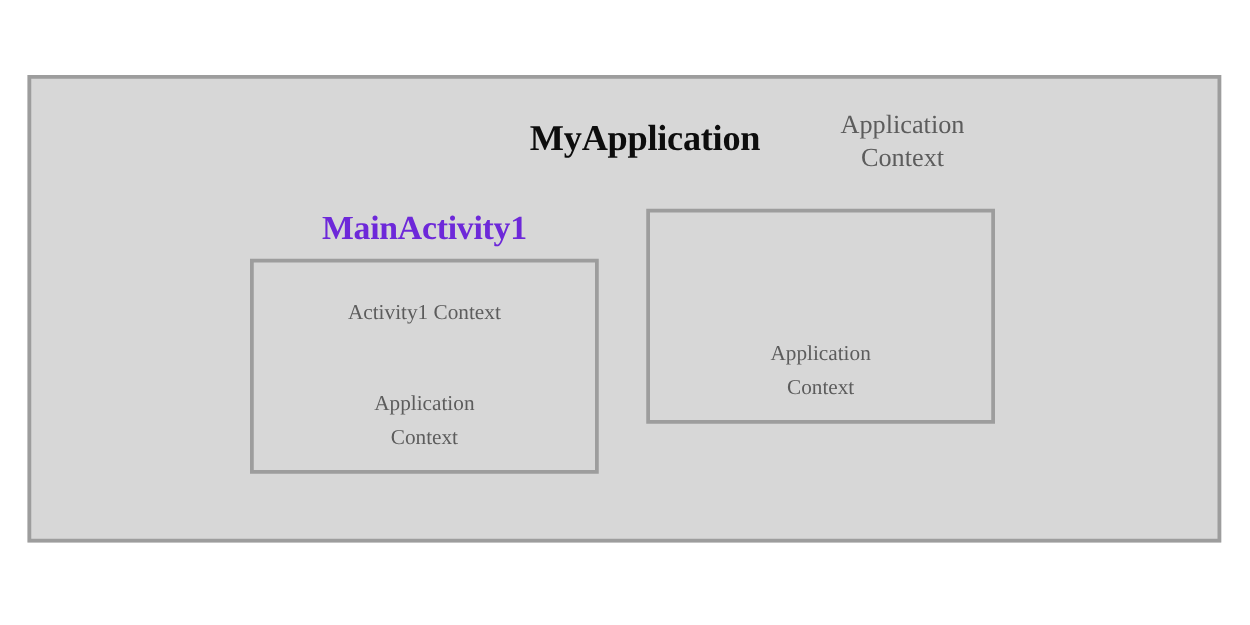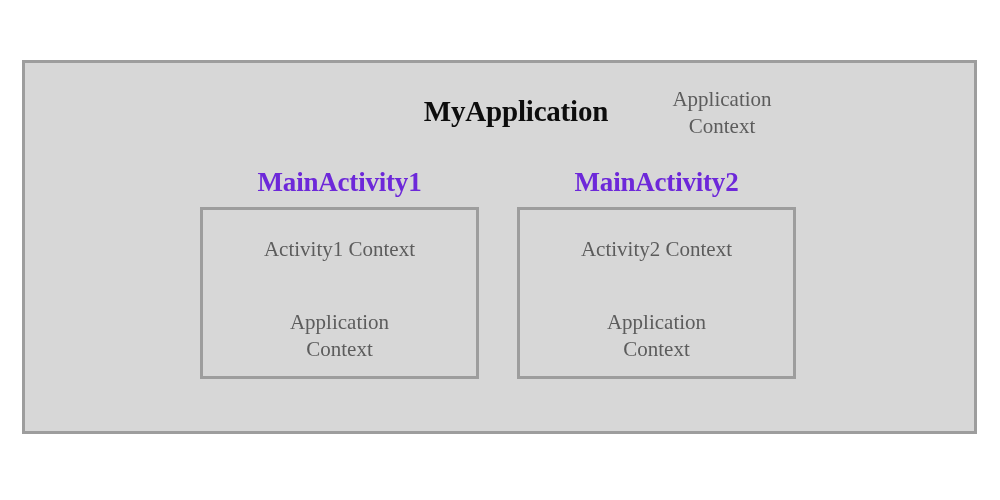--- a/index.html
+++ b/index.html
@@ -92,21 +92,21 @@
     border: 3px solid #9d9d9d;
     box-sizing: border-box;
   }
 
   .box-line {
     position: absolute;
     left: 0;
     width: 100%;
     text-align: center;
     color: #5c5c5c;
-    font-size: 21px;
+    font-size: 17px;
     line-height: 27px;
   }
 
   .box-line-primary { top: 26px; }
   .box-line-secondary { top: 99px; }
 </style>
 </head>
 <body>
 
 <div id="canvas">
@@ -127,23 +127,21 @@
       <div class="activity-box">
         <div class="box-line box-line-primary">Activity1 Context</div>
         <div class="box-line box-line-secondary">
           <div>Application</div>
           <div>Context</div>
         </div>
       </div>
     </div>
 
     <div class="activity activity-2">
-      <div class="activity-title">MainActivity2</div>
       <div class="activity-box">
-        <div class="box-line box-line-primary">Activity2 Context</div>
         <div class="box-line box-line-secondary">
           <div>Application</div>
           <div>Context</div>
         </div>
       </div>
     </div>
 
   </div>
 
 </div>

